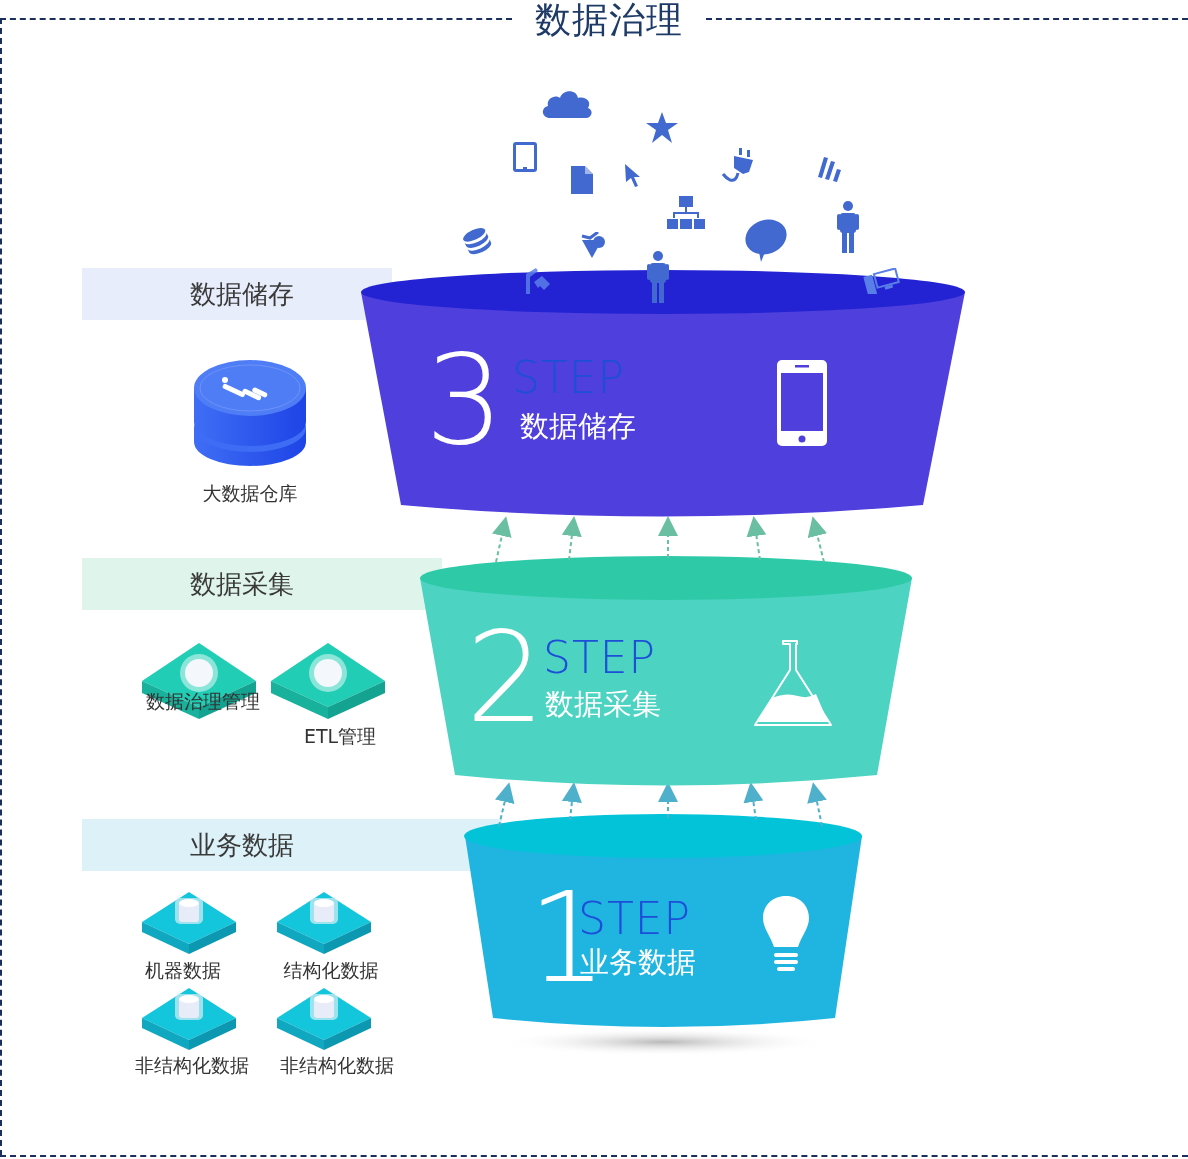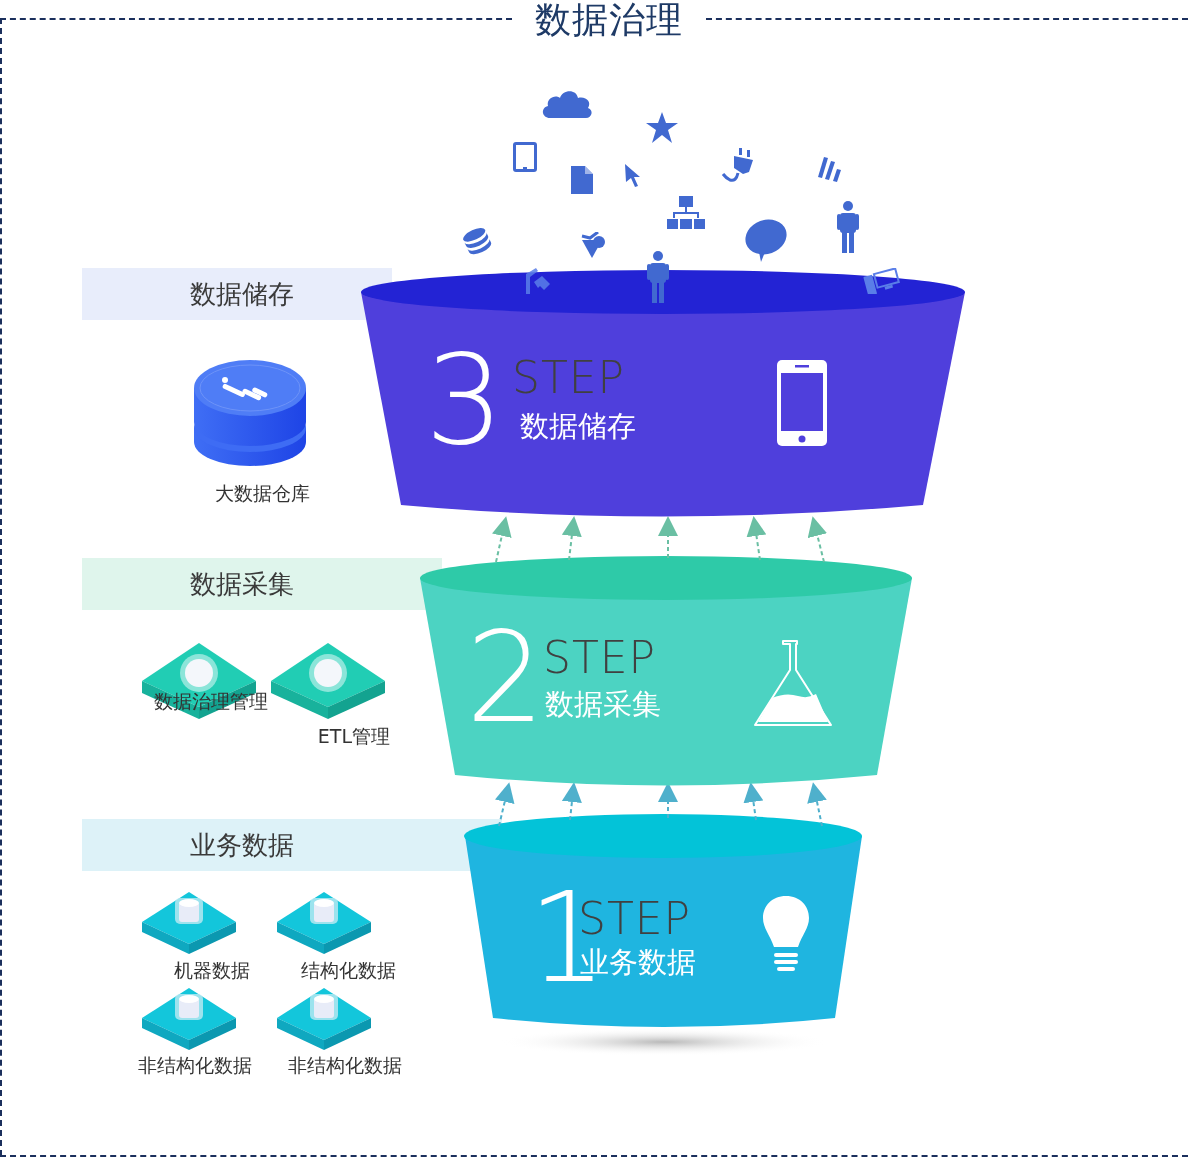--- a/index.html
+++ b/index.html
@@ -11,25 +11,25 @@
   .frame-bottom { position:absolute; left:0; top:1155px; width:1188px; border-top:2px dashed #1b2f5c; }
   .main-title { position:absolute; left:512px; top:-4px; width:194px; text-align:center;
                 font-size:36px; color:#1e3a66; letter-spacing:1px; line-height:48px; }
 
   .band { position:absolute; left:82px; height:52px; }
   .band-label { position:absolute; left:108px; top:8px; font-size:26px; color:#3a3a3a; line-height:36px; }
   .band-storage { top:268px; width:310px; background:#e8edfb; }
   .band-collect { top:558px; width:360px; background:#dff5ec; }
   .band-biz { top:819px; width:420px; background:#ddf2f8; }
 
-  .item-label { position:absolute; font-size:19px; color:#333; white-space:nowrap; text-align:right; }
+  .item-label { position:absolute; font-size:19px; color:#333; white-space:nowrap; text-align:center; }
 
   #funnels { position:absolute; left:0; top:0; }
   .step-num { position:absolute; color:#fff; font-family:"DejaVu Sans", sans-serif; font-weight:200; }
-  .step-en { position:absolute; color:#404040; font-size:44px; font-weight:300; letter-spacing:1px; line-height:44px; }
+  .step-en { position:absolute; color:#1d4ed8; font-size:44px; font-weight:300; letter-spacing:1px; line-height:44px; }
   .step-cn { position:absolute; color:#fff; font-size:29px; line-height:36px; }
   .icon-abs { position:absolute; }
 </style>
 </head>
 <body>
 
 <div class="frame-top-left"></div>
 <div class="frame-top-right"></div>
 <div class="frame-left"></div>
 <div class="frame-bottom"></div>
@@ -82,21 +82,21 @@
 <div class="item-label" style="left:290px;top:724px;width:100px">ETL管理</div>
 
 <svg class="icon-abs" style="left:142px;top:892px" width="94" height="62" viewBox="0 0 94 62">
   <polygon points="0,30 47,0 94,30 47,52" fill="#13c6db"></polygon>
   <polygon points="0,30 47,52 47,62 0,40" fill="#0fa8c0"></polygon>
   <polygon points="94,30 47,52 47,62 94,40" fill="#0b98b0"></polygon>
   <rect x="33" y="6" width="28" height="26" rx="5" fill="#bfeaf3" opacity="0.8"></rect>
   <rect x="37" y="10" width="20" height="20" rx="3" fill="#e8ecf8"></rect>
   <ellipse cx="47" cy="11" rx="10" ry="4" fill="#fff"></ellipse>
 </svg>
-<div class="item-label" style="left:140px;top:958px;width:110px">机器数据</div>
+<div class="item-label" style="left:128px;top:958px;width:110px">机器数据</div>
 <svg class="icon-abs" style="left:277px;top:892px" width="94" height="62" viewBox="0 0 94 62">
   <polygon points="0,30 47,0 94,30 47,52" fill="#13c6db"></polygon>
   <polygon points="0,30 47,52 47,62 0,40" fill="#0fa8c0"></polygon>
   <polygon points="94,30 47,52 47,62 94,40" fill="#0b98b0"></polygon>
   <rect x="33" y="6" width="28" height="26" rx="5" fill="#bfeaf3" opacity="0.8"></rect>
   <rect x="37" y="10" width="20" height="20" rx="3" fill="#e8ecf8"></rect>
   <ellipse cx="47" cy="11" rx="10" ry="4" fill="#fff"></ellipse>
 </svg>
 <div class="item-label" style="left:266px;top:958px;width:130px">结构化数据</div>
 <svg class="icon-abs" style="left:142px;top:988px" width="94" height="62" viewBox="0 0 94 62">

